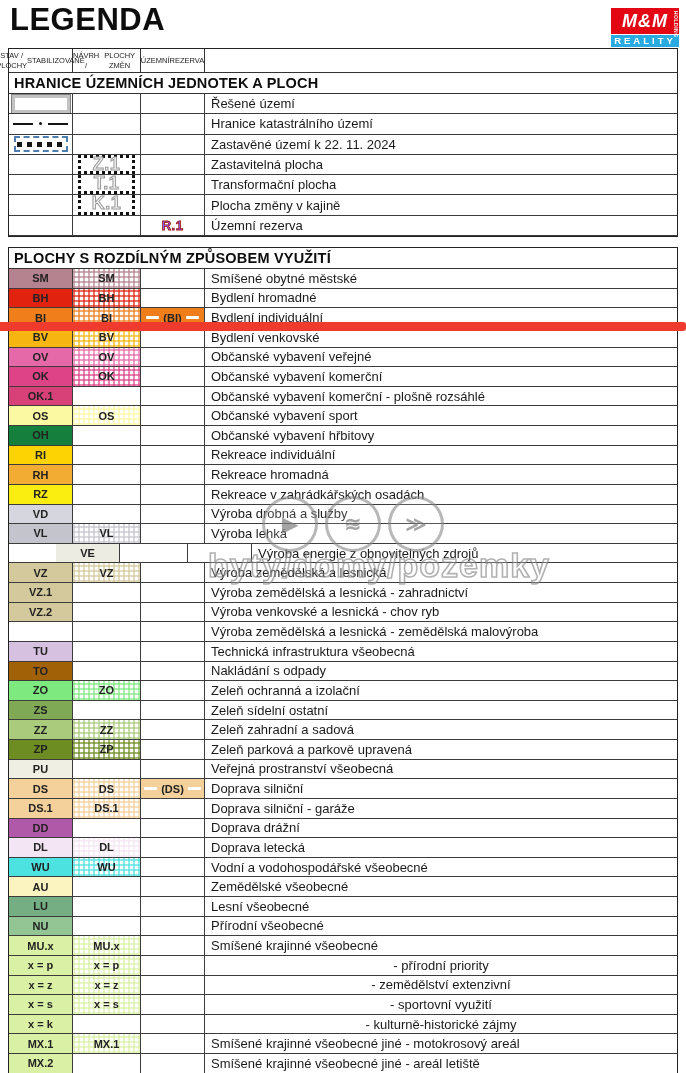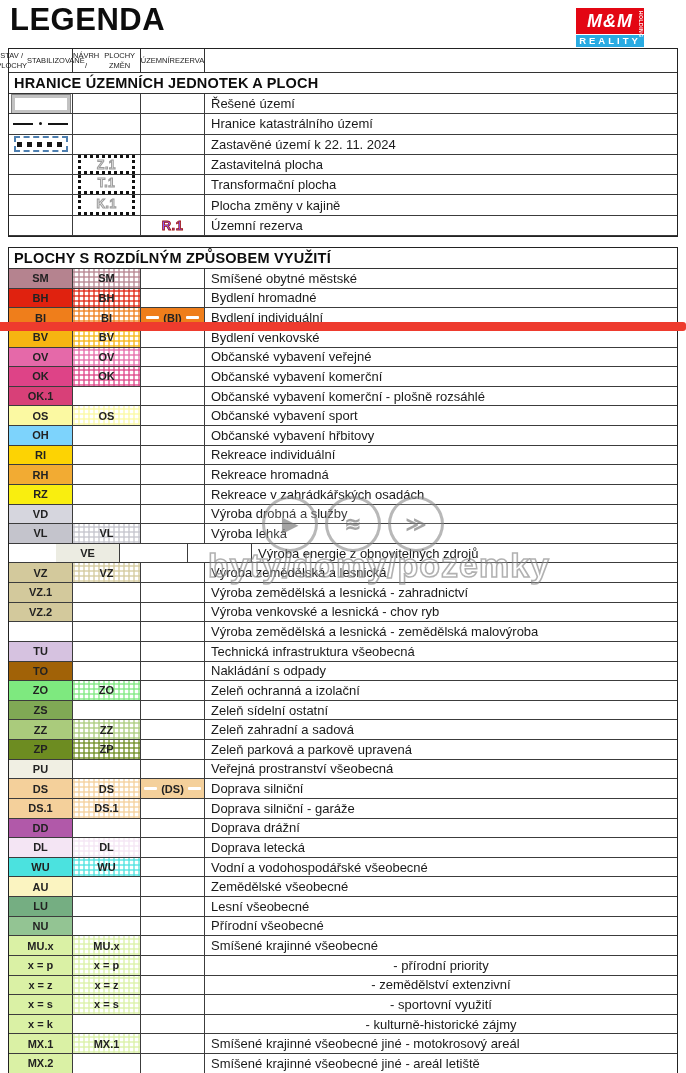--- a/index.html
+++ b/index.html
@@ -2,21 +2,21 @@
 <html><head>
 <meta charset="utf-8">
 <style>
   html,body{margin:0;padding:0}
   body{
     width:686px;height:1073px;position:relative;overflow:hidden;background:#fff;
     font-family:"Liberation Sans",sans-serif;color:#1a1a1a;
   }
   .title{position:absolute;left:10px;top:2px;font-size:31px;font-weight:800;letter-spacing:.5px;color:#0d0d0d}
   
-  .logo{position:absolute;left:576px;top:8px;width:68px}
+  .logo{position:absolute;left:611px;top:8px;width:68px}
   .logo-top{background:#e30613;color:#fff;font-weight:800;font-style:italic;font-size:18px;
     text-align:center;height:26px;line-height:26px;position:relative;letter-spacing:1px}
   .logo-holding{position:absolute;right:1px;top:3px;font-size:5px;color:#ffffff;
     writing-mode:vertical-rl;letter-spacing:.5px;font-style:normal;font-weight:700;line-height:1}
   .logo-bottom{background:#29abe2;color:#fff;font-weight:700;font-size:9.5px;text-align:center;
     height:12px;line-height:12px;letter-spacing:3px;margin-top:1px}
   
   .tbl{position:absolute;left:8px;width:670px;border:1.4px solid #222;box-sizing:border-box;background:#fff}
   #tbl1{top:48px}
   #tbl2{top:247px}
@@ -42,21 +42,21 @@
   .dd-d{width:3px;height:3px;background:#141414;border-radius:50%}
   .sym-builtup{width:54px;height:16px;box-sizing:border-box;border:2px dashed #4d7fb0;background-color:#fff;
     background-image:repeating-linear-gradient(90deg,#161616 0 5px,transparent 5px 10px);
     background-size:94% 5px;background-position:center;background-repeat:no-repeat}
   .nopad{padding:0;align-items:stretch}
   .dotted-box{flex:1;margin:0 5px;border-left:3px dotted #111;border-right:3px dotted #111;
     display:flex;align-items:center;justify-content:center}
   .dotted-box.first{border-top:3px dotted #111;border-bottom:3px dotted #111}
   .dotted-box.mid{border-bottom:3px dotted #111}
   .dotted-box.last{border-bottom:3px dotted #111}
-  .outline-code{font-weight:800;font-size:12px;color:#f4f4f4;-webkit-text-stroke:1px #9a9a9a;letter-spacing:.5px}
+  .outline-code{font-weight:800;font-size:18px;color:#f4f4f4;-webkit-text-stroke:1px #9a9a9a;letter-spacing:.5px}
   .reserve-code{font-weight:800;font-size:13px;color:#8b5cf6;-webkit-text-stroke:.8px #a31208;letter-spacing:.5px}
   .rz-dash{width:13px;height:3px;background:#fff;border-radius:1px}
   .rz-wrap{display:flex;align-items:center;gap:4px}
   
   .hl-bar{position:absolute;left:0;top:322px;width:686px;height:9px;z-index:5;border-radius:0 3px 3px 0}
   
   .wm{position:absolute;inset:0;pointer-events:none;z-index:6}
   .wm-circles{position:absolute;left:262px;top:496px;display:flex;gap:7px}
   .wm-circle{width:50px;height:50px;border-radius:50%;border:3px solid rgba(125,125,125,.55);
     background:rgba(252,252,252,.15);display:flex;align-items:center;justify-content:center;
@@ -289,21 +289,21 @@
           <div class="checker" style="background-image: repeating-linear-gradient(0deg, rgba(251, 249, 162, 0.65) 0px, rgba(251, 249, 162, 0.65) 2px, transparent 2px, transparent 5px), repeating-linear-gradient(90deg, rgba(251, 249, 162, 0.65) 0px, rgba(251, 249, 162, 0.65) 2px, transparent 2px, transparent 5px);">
             <span class="code">OS</span>
           </div>
         </div>
         <div class="cell c3"></div>
         <div class="cell label-cell">
           <span>Občanské vybavení sport</span>
         </div>
       </div>
       <div class="row">
-        <div class="cell c1" style="background: #7dd3fc;">
+        <div class="cell c1" style="background: #15803d;">
           <span class="code">OH</span>
         </div>
         <div class="cell c2"></div>
         <div class="cell c3"></div>
         <div class="cell label-cell">
           <span>Občanské vybavení hřbitovy</span>
         </div>
       </div>
       <div class="row">
         <div class="cell c1" style="background: rgb(253, 211, 3);">

